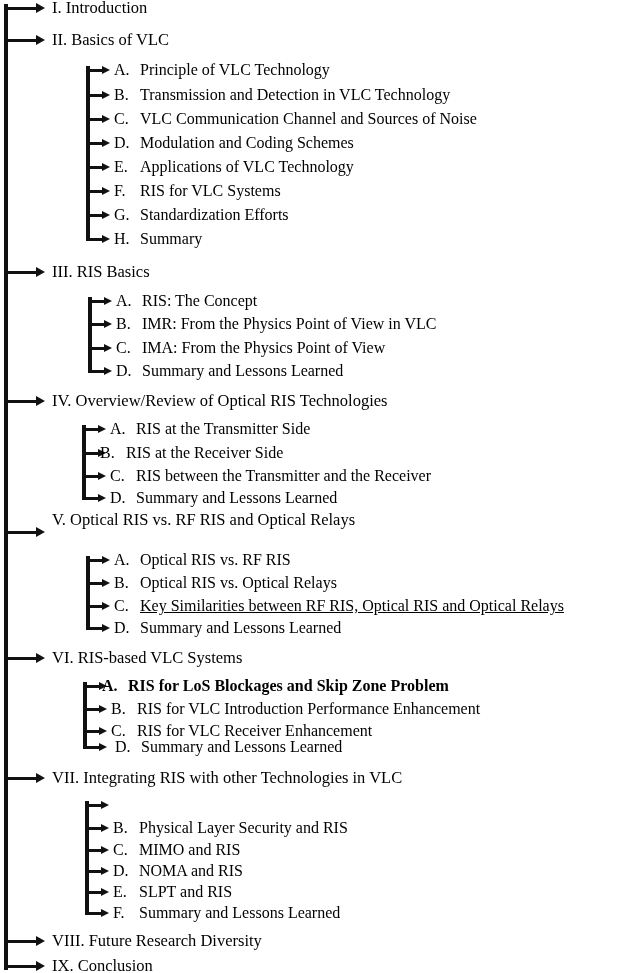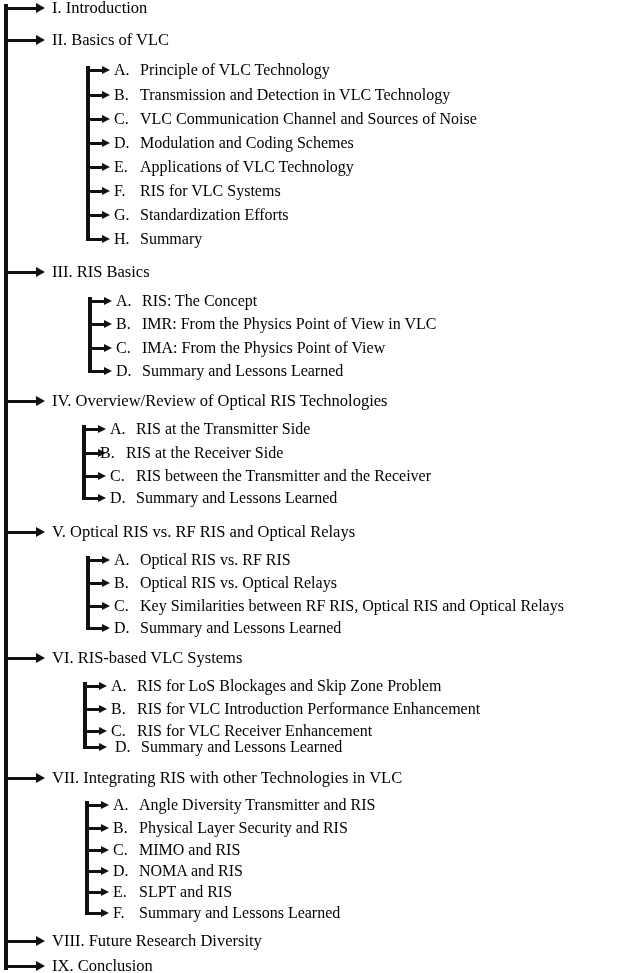--- a/index.html
+++ b/index.html
@@ -137,57 +137,56 @@
     <div class="arrow small" style="left: 98px; top: 449px;"></div>
     <div class="row sub" style="left: 100px; top: 445px;"><span class="num">B.</span><span class="lbl">RIS at the Receiver Side</span></div>
     <div class="hline" style="left: 82px; top: 475px; width: 16px; height: 3px;"></div>
     <div class="arrow small" style="left: 98px; top: 472px;"></div>
     <div class="row sub" style="left: 110px; top: 468px;"><span class="num">C.</span><span class="lbl">RIS between the Transmitter and the Receiver</span></div>
     <div class="hline" style="left: 82px; top: 497px; width: 16px; height: 3px;"></div>
     <div class="arrow small" style="left: 98px; top: 494px;"></div>
     <div class="row sub" style="left: 110px; top: 490px;"><span class="num">D.</span><span class="lbl">Summary and Lessons Learned</span></div>
     <div class="hline" style="left: 4px; top: 531px; width: 32px; height: 3px;"></div>
     <div class="arrow" style="left: 36px; top: 527px;"></div>
-    <div class="row main" style="left: 52px; top: 524px;"><span class="num">V.</span> <span class="lbl">Optical RIS vs. RF RIS and Optical Relays</span></div>
+    <div class="row main" style="left: 52px; top: 512px;"><span class="num">V.</span> <span class="lbl">Optical RIS vs. RF RIS and Optical Relays</span></div>
     <div class="vline" style="left: 86px; top: 556px; width: 4px; height: 74px;"></div>
     <div class="hline" style="left: 86px; top: 559px; width: 16px; height: 3px;"></div>
     <div class="arrow small" style="left: 102px; top: 556px;"></div>
     <div class="row sub" style="left: 114px; top: 552px;"><span class="num">A.</span><span class="lbl">Optical RIS vs. RF RIS</span></div>
     <div class="hline" style="left: 86px; top: 582px; width: 16px; height: 3px;"></div>
     <div class="arrow small" style="left: 102px; top: 579px;"></div>
     <div class="row sub" style="left: 114px; top: 575px;"><span class="num">B.</span><span class="lbl">Optical RIS vs. Optical Relays</span></div>
     <div class="hline" style="left: 86px; top: 605px; width: 16px; height: 3px;"></div>
     <div class="arrow small" style="left: 102px; top: 602px;"></div>
-    <div class="row sub" style="left: 114px; top: 598px;"><span class="num">C.</span><span class="lbl">Key Similarities between RF RIS, Optical RIS and Optical Relays</span></div>
+    <div class="row sub" style="left: 114px; top: 598px; text-decoration: underline;"><span class="num">C.</span><span class="lbl">Key Similarities between RF RIS, Optical RIS and Optical Relays</span></div>
     <div class="hline" style="left: 86px; top: 627px; width: 16px; height: 3px;"></div>
     <div class="arrow small" style="left: 102px; top: 624px;"></div>
     <div class="row sub" style="left: 114px; top: 620px;"><span class="num">D.</span><span class="lbl">Summary and Lessons Learned</span></div>
     <div class="hline" style="left: 4px; top: 657px; width: 32px; height: 3px;"></div>
     <div class="arrow" style="left: 36px; top: 653px;"></div>
     <div class="row main" style="left: 52px; top: 650px;"><span class="num">VI.</span> <span class="lbl">RIS-based VLC Systems</span></div>
     <div class="vline" style="left: 83px; top: 682px; width: 4px; height: 67px;"></div>
     <div class="hline" style="left: 83px; top: 685px; width: 16px; height: 3px;"></div>
     <div class="arrow small" style="left: 99px; top: 682px;"></div>
-    <div class="row sub" style="left: 111px; top: 678px;"><span class="num">A.</span><span class="lbl">RIS for LoS Blockages and Skip Zone Problem</span></div>
+    <div class="row sub" style="left: 102px; top: 678px; font-weight: bold;"><span class="num">A.</span><span class="lbl">RIS for LoS Blockages and Skip Zone Problem</span></div>
     <div class="hline" style="left: 83px; top: 708px; width: 16px; height: 3px;"></div>
     <div class="arrow small" style="left: 99px; top: 705px;"></div>
     <div class="row sub" style="left: 111px; top: 701px;"><span class="num">B.</span><span class="lbl">RIS for VLC Introduction Performance Enhancement</span></div>
     <div class="hline" style="left: 83px; top: 730px; width: 16px; height: 3px;"></div>
     <div class="arrow small" style="left: 99px; top: 727px;"></div>
     <div class="row sub" style="left: 111px; top: 723px;"><span class="num">C.</span><span class="lbl">RIS for VLC Receiver Enhancement</span></div>
     <div class="hline" style="left: 83px; top: 746px; width: 16px; height: 3px;"></div>
     <div class="arrow small" style="left: 99px; top: 743px;"></div>
     <div class="row sub" style="left: 115px; top: 739px;"><span class="num">D.</span><span class="lbl">Summary and Lessons Learned</span></div>
     <div class="hline" style="left: 4px; top: 777px; width: 32px; height: 3px;"></div>
     <div class="arrow" style="left: 36px; top: 773px;"></div>
     <div class="row main" style="left: 52px; top: 770px;"><span class="num">VII.</span> <span class="lbl">Integrating RIS with other Technologies in VLC</span></div>
     <div class="vline" style="left: 85px; top: 801px; width: 4px; height: 114px;"></div>
     <div class="hline" style="left: 85px; top: 804px; width: 16px; height: 3px;"></div>
     <div class="arrow small" style="left: 101px; top: 801px;"></div>
-    <div class="row sub" style="left: 113px; top: 797px;"><span class="num">A.</span><span class="lbl">Angle Diversity Transmitter and RIS</span></div>
     <div class="hline" style="left: 85px; top: 827px; width: 16px; height: 3px;"></div>
     <div class="arrow small" style="left: 101px; top: 824px;"></div>
     <div class="row sub" style="left: 113px; top: 820px;"><span class="num">B.</span><span class="lbl">Physical Layer Security and RIS</span></div>
     <div class="hline" style="left: 85px; top: 849px; width: 16px; height: 3px;"></div>
     <div class="arrow small" style="left: 101px; top: 846px;"></div>
     <div class="row sub" style="left: 113px; top: 842px;"><span class="num">C.</span><span class="lbl">MIMO and RIS</span></div>
     <div class="hline" style="left: 85px; top: 870px; width: 16px; height: 3px;"></div>
     <div class="arrow small" style="left: 101px; top: 867px;"></div>
     <div class="row sub" style="left: 113px; top: 863px;"><span class="num">D.</span><span class="lbl">NOMA and RIS</span></div>
     <div class="hline" style="left: 85px; top: 891px; width: 16px; height: 3px;"></div>

